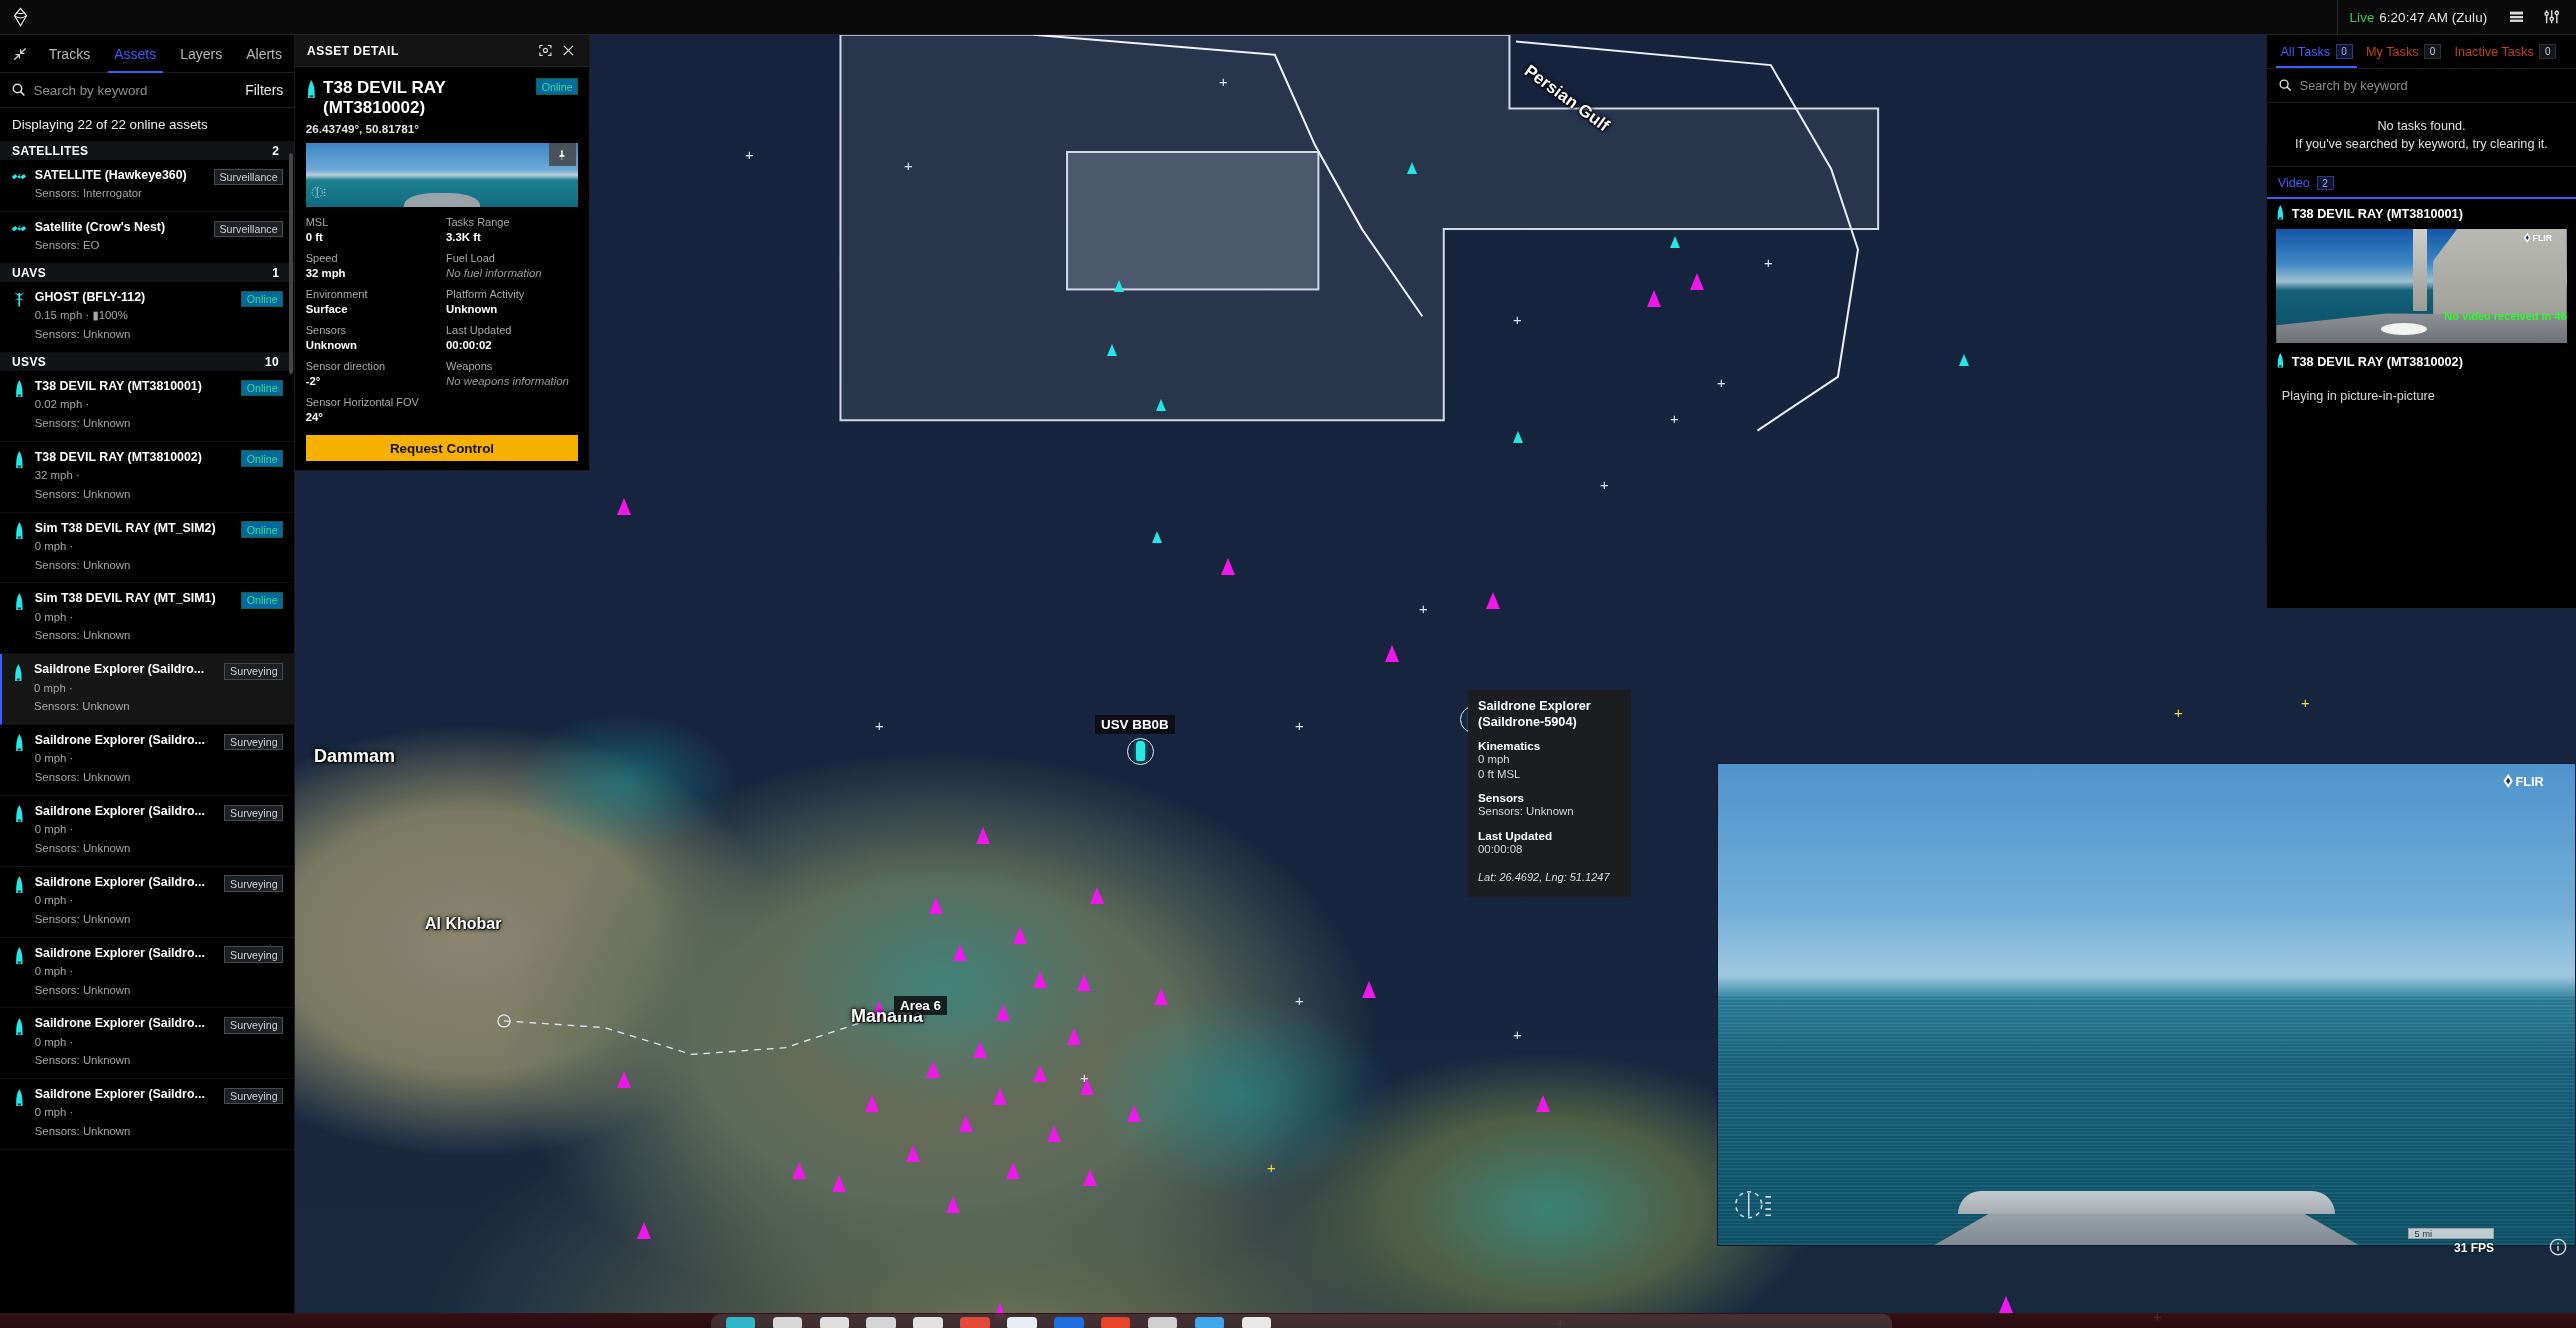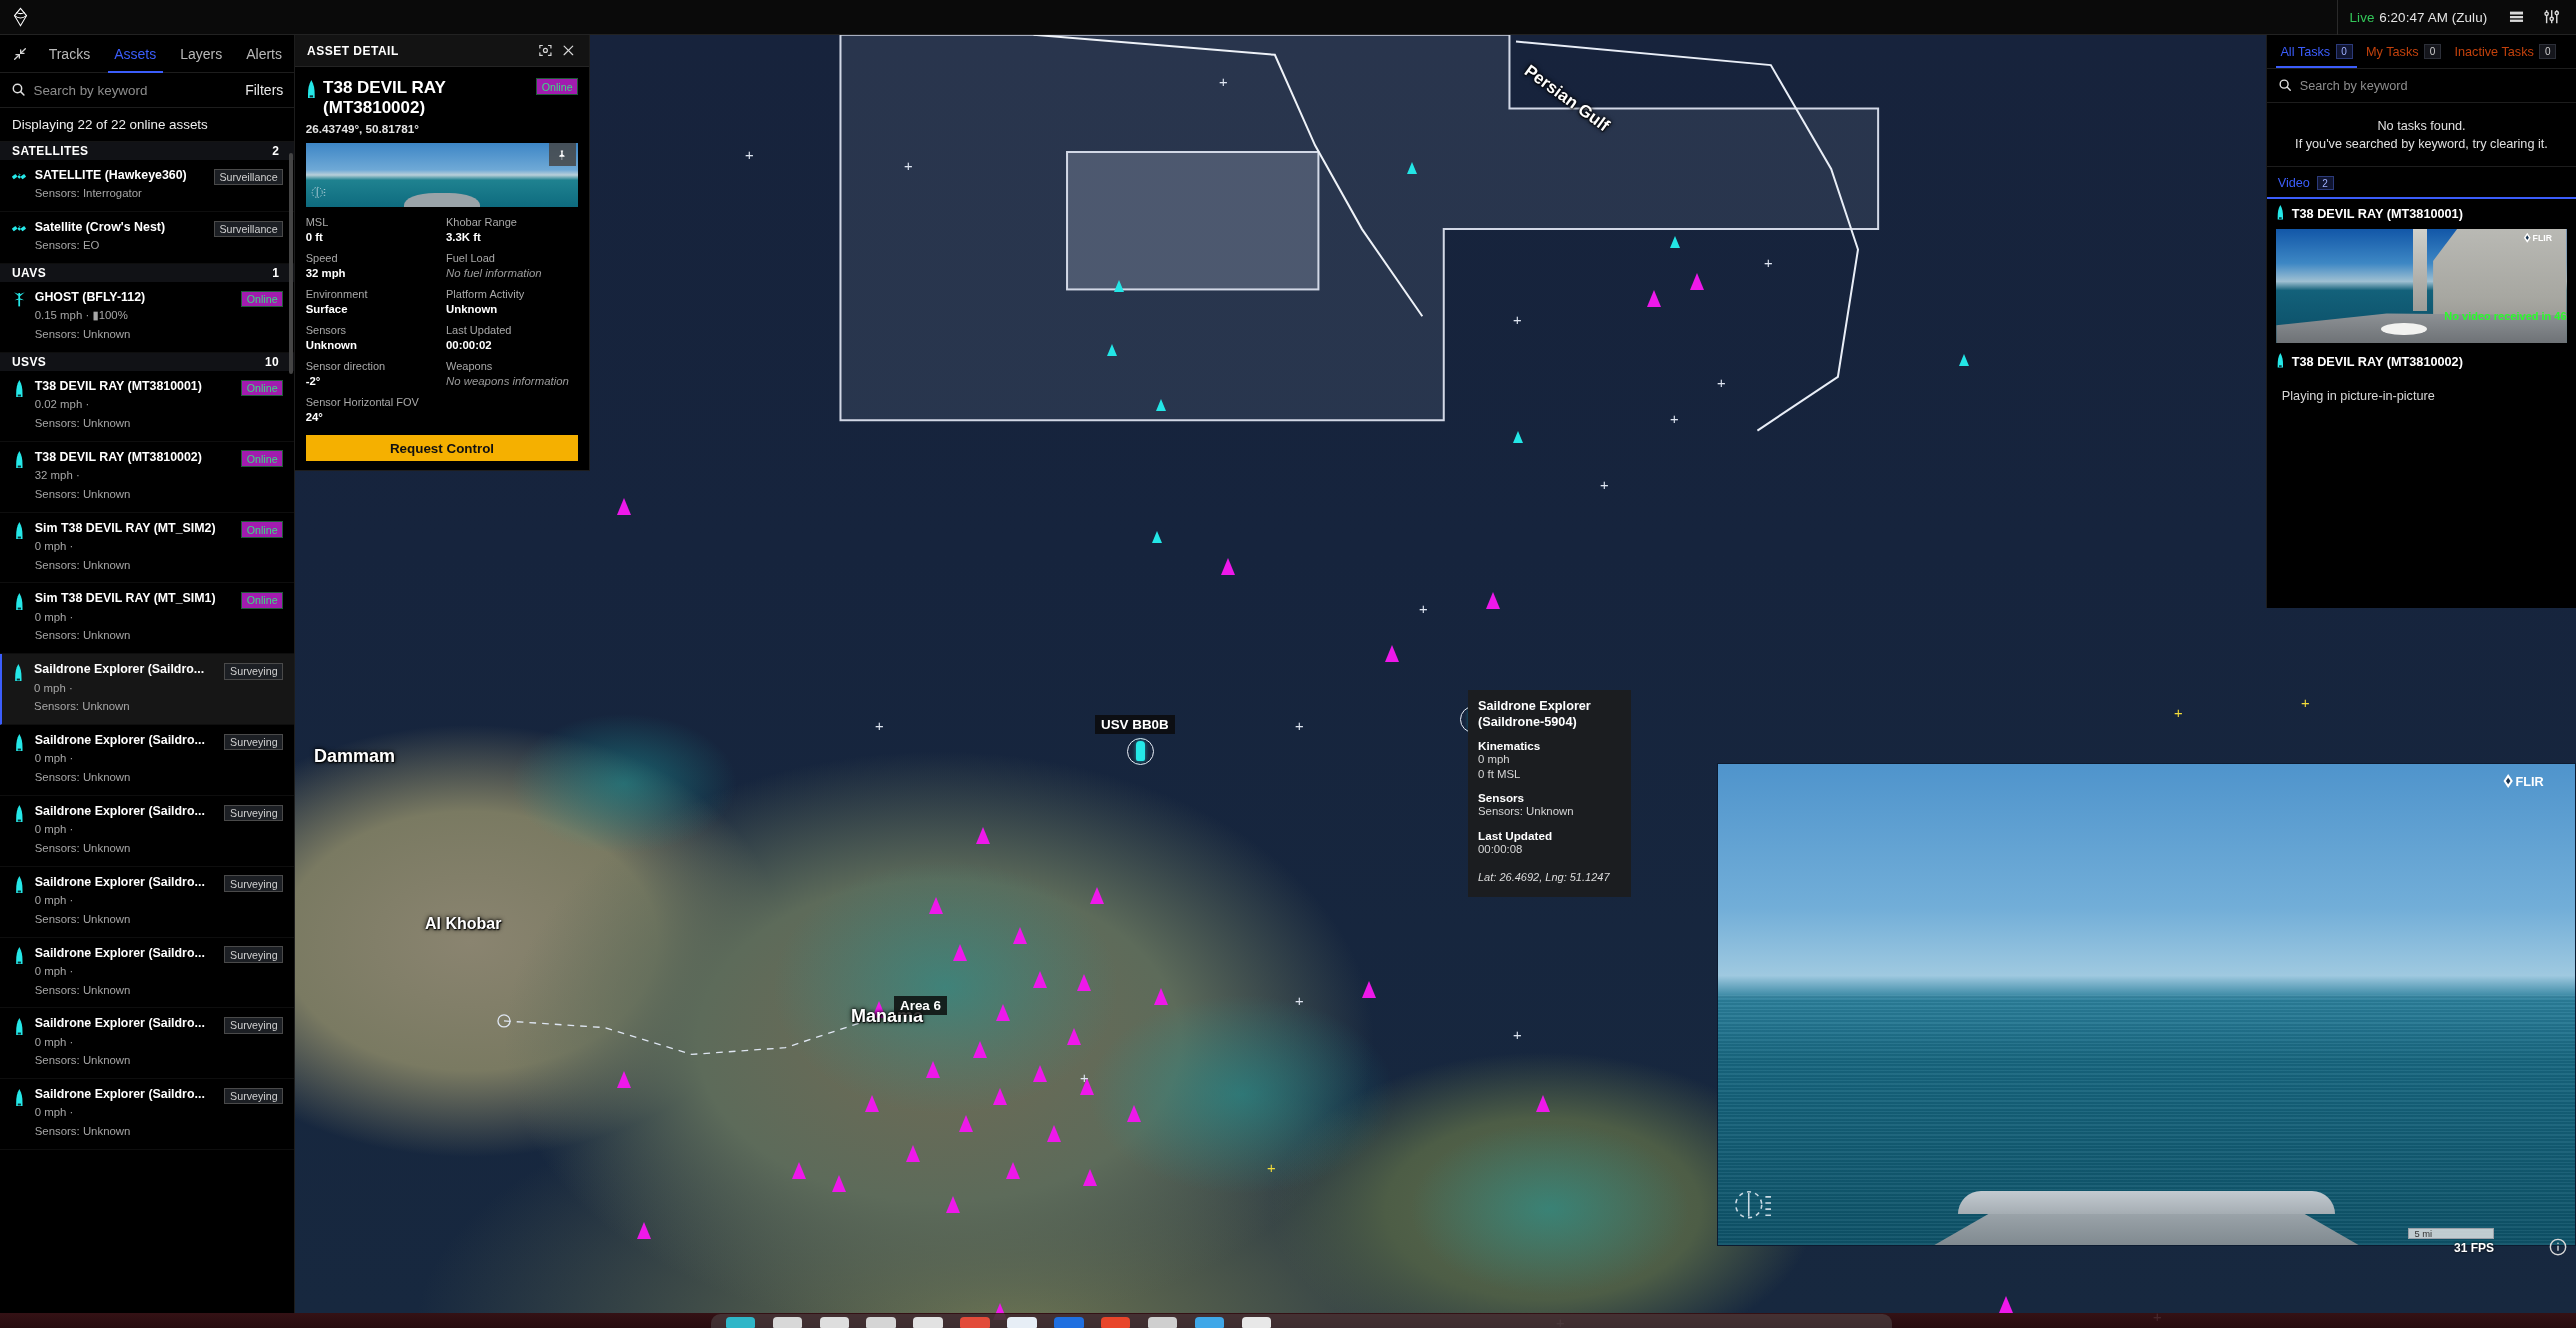--- a/index.html
+++ b/index.html
@@ -94,21 +94,21 @@
   .asset-body { flex: 1; min-width: 0; }
   .asset-title {
     font-size: 12.4px; font-weight: bold; color: #fff; line-height: 1.2;
     display: inline; word-break: break-word;
   }
   .asset-sub { font-size: 11.4px; color: #a6a6a6; margin-top: 3.4px; line-height: 1.35; }
   .badge {
     font-size: 10.7px; padding: 1.3px 4.7px; border: 0.7px solid #4a4a4a; color: #cfcfcf;
     background: #1c1f24; white-space: nowrap; align-self: flex-start; margin-top: 0.7px;
   }
-  .badge.online { color: #3ddc84; border-color: #1f5c37; background: #a21caf; }
+  .badge.online { color: #3ddc84; border-color: #1f5c37; background: #0369a1; }
   #sb-scrollbar { position: absolute; right: 1.3px; top: 10.7px; width: 4px; height: 221px; background:#444; border-radius: 2px; }
 
   
   #asset-detail {
     position: absolute; left: 295px; top: 35px; width: 295px; z-index: 45;
     background: #000; border-right: 0.7px solid #1d1d1d; border-bottom: 0.7px solid #1d1d1d;
   }
   #ad-header {
     display: flex; align-items: center; height: 32px; background: #131313;
     padding: 0 9.4px 0 12px; border-bottom: 0.7px solid #242424;
@@ -738,21 +738,21 @@
           </svg>
         </div>
       </div>
 
       <div id="ad-grid">
           <div class="kv">
             <div class="k">MSL</div>
             <div class="v">0 ft</div>
           </div>
           <div class="kv">
-            <div class="k">Khobar Range</div>
+            <div class="k">Tasks Range</div>
             <div class="v">3.3K ft</div>
           </div>
           <div class="kv">
             <div class="k">Speed</div>
             <div class="v">32 mph</div>
           </div>
           <div class="kv">
             <div class="k">Fuel Load</div>
             <div class="v muted">No fuel information</div>
           </div>

